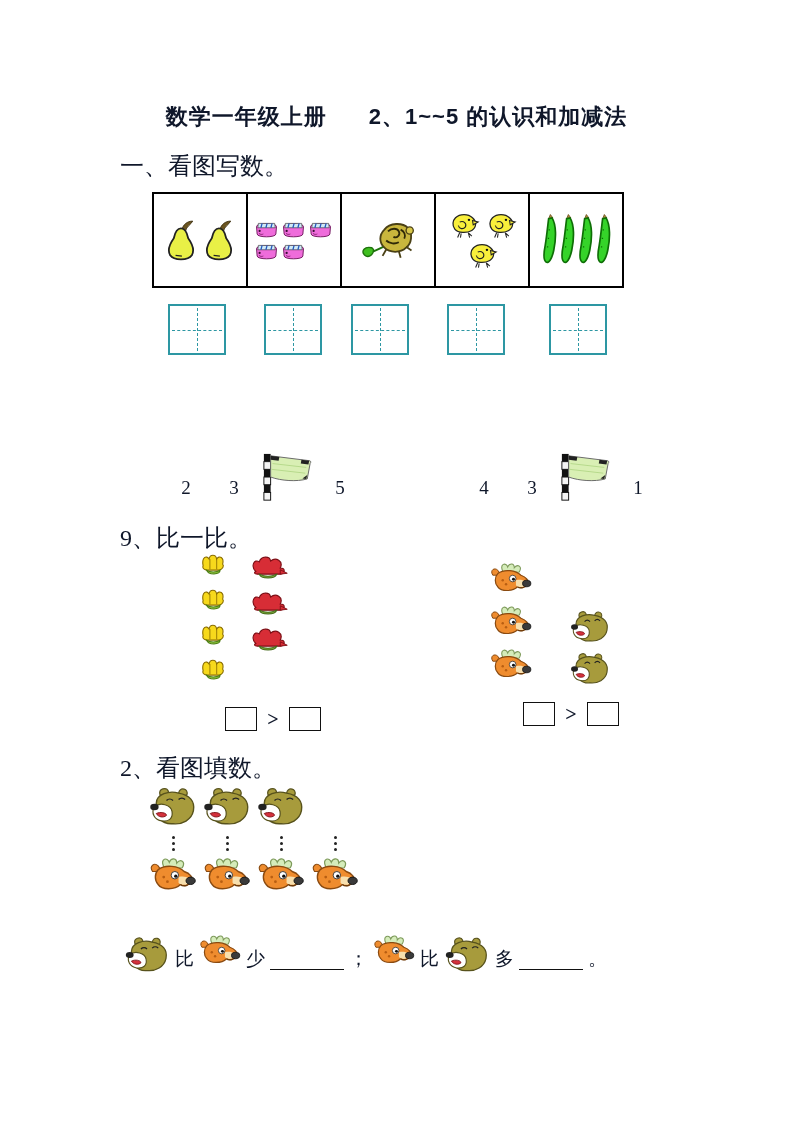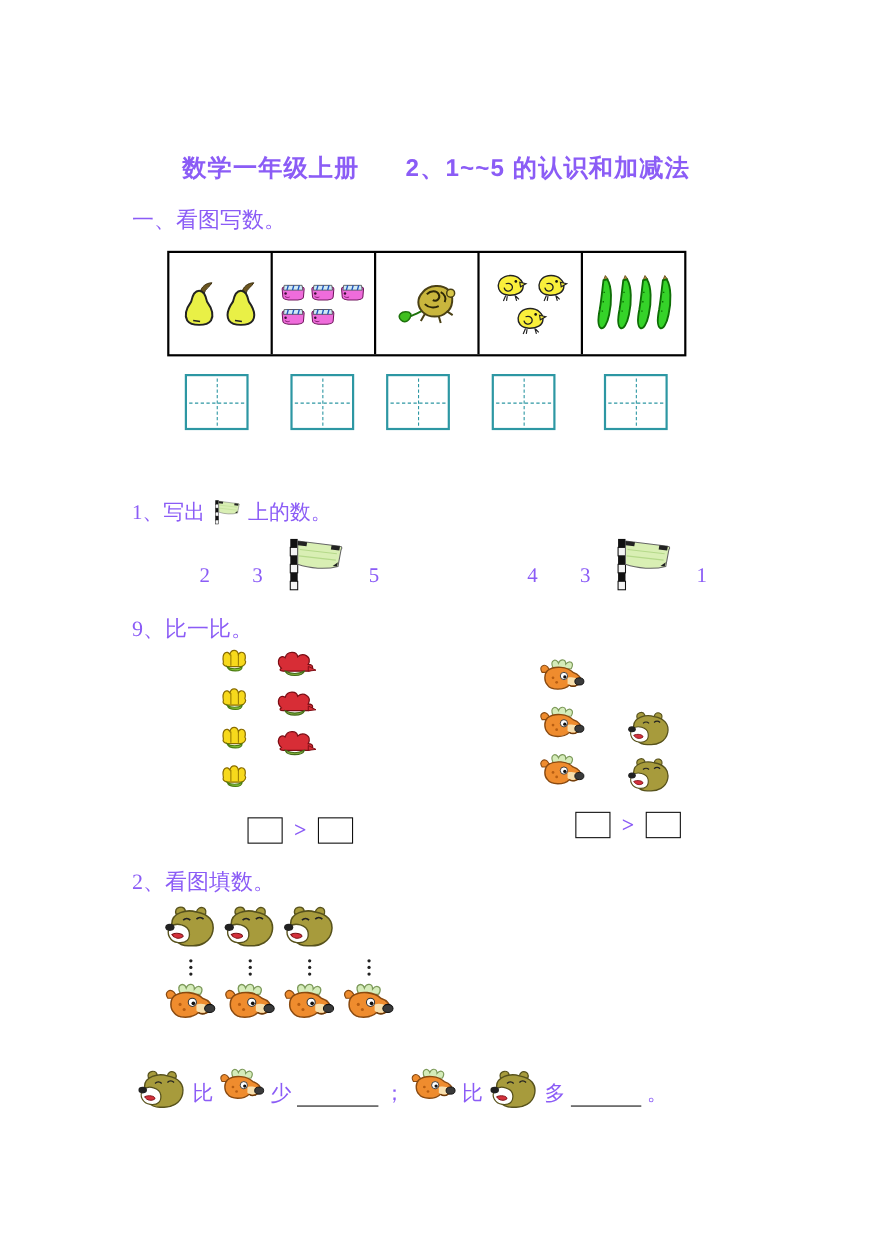--- a/index.html
+++ b/index.html
@@ -1,24 +1,24 @@
 <!DOCTYPE html>
 <html><head>
 <meta charset="utf-8">
 <style>
   html,body{margin:0;padding:0;background:#fff;}
   .page{position:relative;width:793px;height:1014px;background:#fff;overflow:hidden;
-        font-family:"Liberation Serif","DejaVu Serif",serif;color:#8b5cf6;margin-top:36px;}
+        font-family:"Liberation Serif","DejaVu Serif",serif;color:#0f172a;}
   .defs{position:absolute;width:0;height:0;overflow:hidden;}
 
   .title{position:absolute;top:102px;left:0;width:100%;text-align:center;
          font-family:"Liberation Sans","DejaVu Sans",sans-serif;font-weight:bold;font-size:22px;letter-spacing:1px;}
   .tgap{display:inline-block;width:42px;}
 
-  .h{position:absolute;left:120px;font-size:20px;}
+  .h{position:absolute;left:120px;font-size:24px;}
   .h-one{top:150px;}
   .h-two{top:374px;}
   .h-q2{top:522px;}
   .h-q3{top:752px;}
 
   
   .ptable{position:absolute;top:192px;left:152px;display:flex;border:2px solid #000;background:#fff;}
   .cell{width:92px;height:92px;display:flex;align-items:center;justify-content:center;border-left:2px solid #000;}
   .cell:first-child{border-left:none;}
   .items{display:flex;align-items:center;justify-content:center;}
@@ -275,27 +275,20 @@
         <span class="v"></span>
         <span class="hl"></span>
       </div>
       <div class="tian">
         <span class="v"></span>
         <span class="hl"></span>
       </div>
     </div>
 
 
-  <div class="q1">
-    <span>1、写出</span>
-    <svg class="flag-sm">
-        <use href="#sym-flag" xlink:href="#sym-flag" width="100%" height="100%"></use>
-      </svg>
-    <span>上的数。</span>
-  </div>
 
   <div class="flagrow">
     <div class="fgroup">
       <span class="num">2</span>
       <span class="num">3</span>
       <svg class="flag-lg">
           <use href="#sym-flag" xlink:href="#sym-flag" width="100%" height="100%"></use>
         </svg>
       <span class="num">5</span>
     </div>

